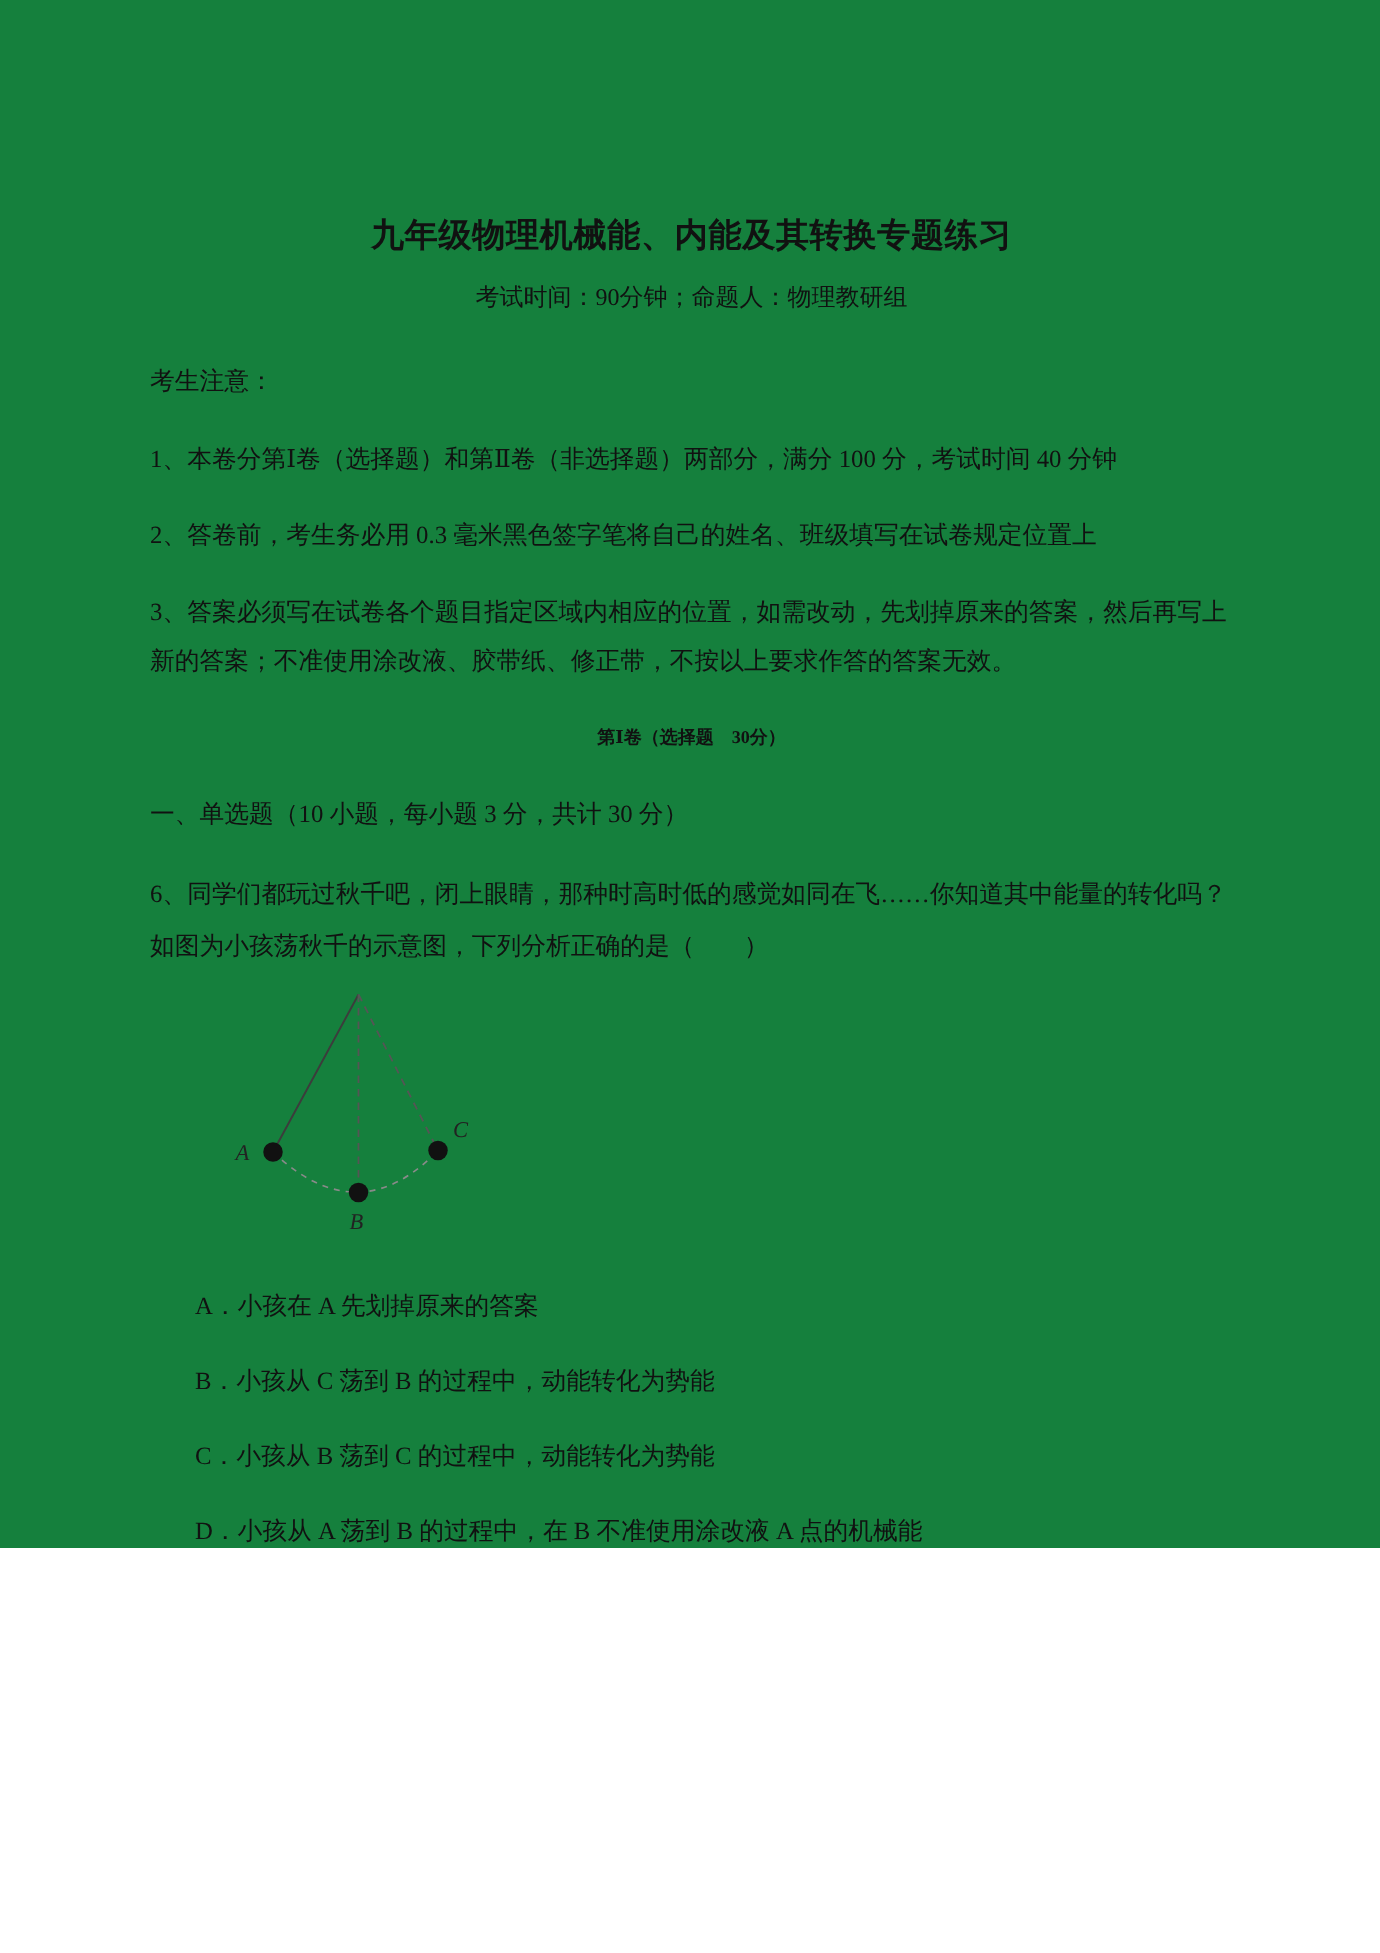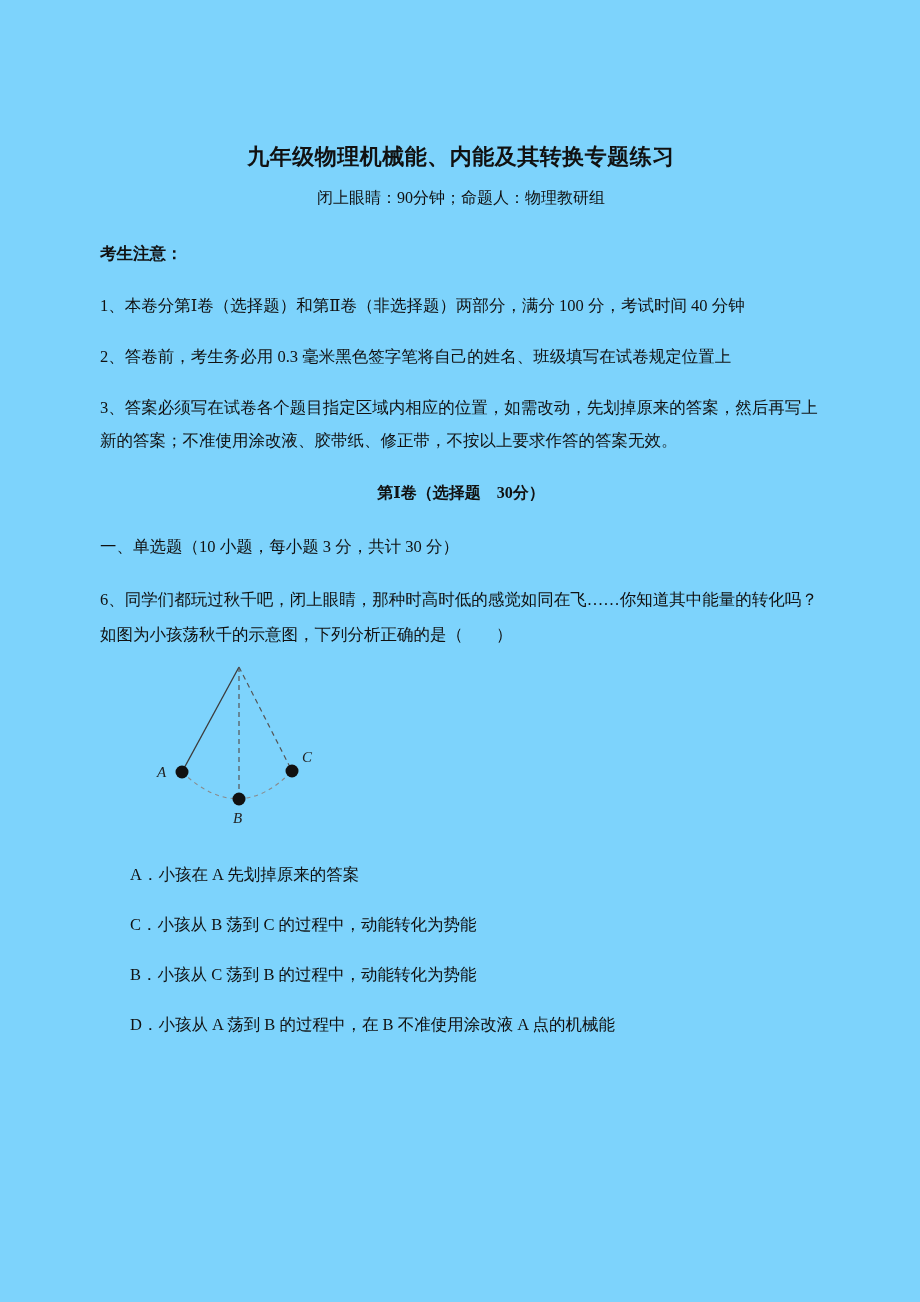--- a/index.html
+++ b/index.html
@@ -3,54 +3,54 @@
 <meta charset="utf-8">
 <style>
   html, body {
     margin: 0;
     padding: 0;
     background: #ffffff;
   }
   .page {
     position: relative;
     width: 920px;
-    height: 1302px;
+    height: 1032px;
     margin: 0 auto;
-    background: #7dd3fc;
+    background: #15803d;
     box-sizing: border-box;
     padding: 142px 98px 40px 100px;
     font-family: "Liberation Serif", "DejaVu Serif", serif;
     color: #111111;
     font-size: 16.5px;
     overflow: hidden;
   }
   .doc-title {
     margin: 0 0 16px 0;
     text-align: center;
     font-size: 22px;
     font-weight: bold;
     letter-spacing: 0.5px;
   }
   .doc-subtitle {
     margin: 0 0 34px 0;
     text-align: center;
     font-size: 16px;
   }
   .notice-heading {
-    font-weight: bold;
+    font-weight: normal;
     margin: 0 0 24px 0;
   }
   .notice {
     margin: 0 0 18px 0;
     line-height: 2.0;
   }
   .section-title {
     margin: 26px 0 32px 0;
     text-align: center;
-    font-size: 16px;
+    font-size: 12px;
     font-weight: bold;
   }
   .part-heading {
     font-weight: normal;
     margin: 0 0 24px 0;
   }
   .q-text {
     margin: 0 0 4px 0;
     line-height: 2.15;
   }
@@ -74,21 +74,21 @@
     fill: #222222;
   }
 </style>
 </head>
 <body>
 
 <div class="page">
 
   <h1 class="doc-title">九年级物理机械能、内能及其转换专题练习</h1>
 
-  <div class="doc-subtitle">闭上眼睛：90分钟；命题人：物理教研组</div>
+  <div class="doc-subtitle">考试时间：90分钟；命题人：物理教研组</div>
 
   <div class="notice-heading">考生注意：</div>
 
   <p class="notice">1、本卷分第Ⅰ卷（选择题）和第Ⅱ卷（非选择题）两部分，满分 100 分，考试时间 40 分钟</p>
   <p class="notice">2、答卷前，考生务必用 0.3 毫米黑色签字笔将自己的姓名、班级填写在试卷规定位置上</p>
   <p class="notice">3、答案必须写在试卷各个题目指定区域内相应的位置，如需改动，先划掉原来的答案，然后再写上新的答案；不准使用涂改液、胶带纸、修正带，不按以上要求作答的答案无效。</p>
 
   <div class="section-title">第Ⅰ卷（选择题　30分）</div>
 
   <div class="part-heading">一、单选题（10 小题，每小题 3 分，共计 30 分）</div>
@@ -110,19 +110,19 @@
         <circle cx="97" cy="140" r="6.5" fill="#111111"></circle>
         <circle cx="150" cy="112" r="6.5" fill="#111111"></circle>
 
         <text class="pt-label" x="15" y="118">A</text>
         <text class="pt-label" x="91" y="164">B</text>
         <text class="pt-label" x="160" y="103">C</text>
       </svg>
     </div>
 
     <p class="option">A．小孩在 A 先划掉原来的答案</p>
+    <p class="option">B．小孩从 C 荡到 B 的过程中，动能转化为势能</p>
     <p class="option">C．小孩从 B 荡到 C 的过程中，动能转化为势能</p>
-    <p class="option">B．小孩从 C 荡到 B 的过程中，动能转化为势能</p>
     <p class="option">D．小孩从 A 荡到 B 的过程中，在 B 不准使用涂改液 A 点的机械能</p>
   </div>
 
 
 </div>
 
 </body></html>

